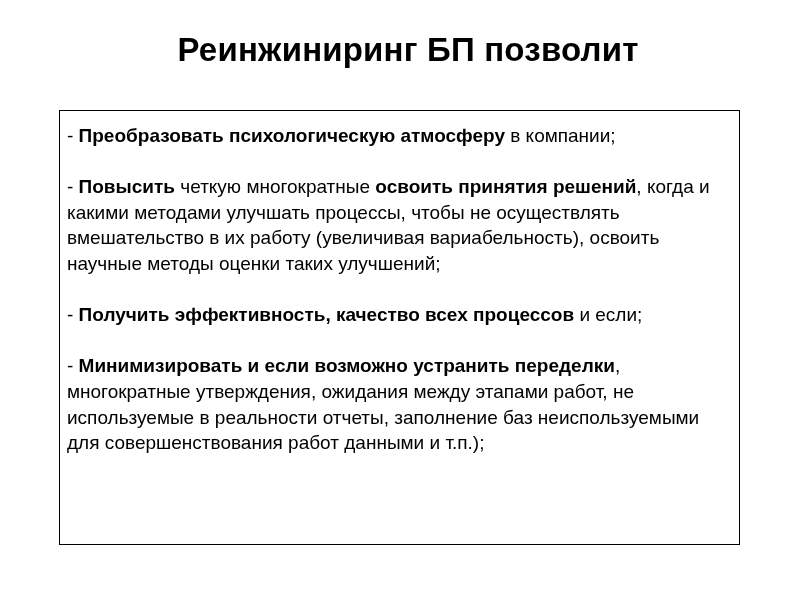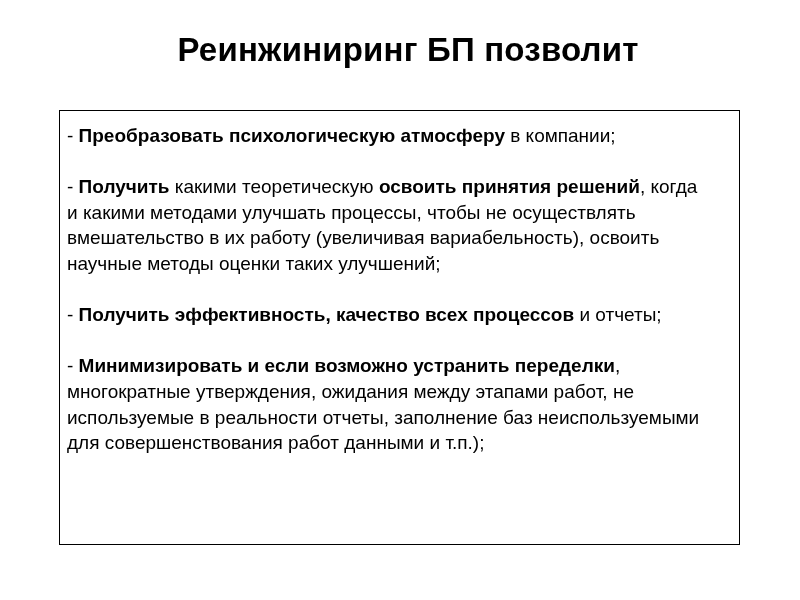--- a/index.html
+++ b/index.html
@@ -46,18 +46,18 @@
     }
   </style>
 </head>
 <body>
 
 <div class="slide-title">Реинжиниринг БП позволит</div>
 
 <div class="content-box">
   <div class="bullet"><span>- </span><b>Преобразовать психологическую атмосферу</b><span> в компании;</span></div>
 
-  <div class="bullet"><span>- </span><b>Получить</b><span> какими теоретическую </span><b>освоить принятия решений</b><span>, когда и какими методами улучшать процессы, чтобы не осуществлять вмешательство в их работу (увеличивая вариабельность), освоить научные методы оценки таких улучшений;</span></div>
+  <div class="bullet"><span>- </span><b>Повысить</b><span> четкую многократные </span><b>освоить принятия решений</b><span>, когда и какими методами улучшать процессы, чтобы не осуществлять вмешательство в их работу (увеличивая вариабельность), освоить научные методы оценки таких улучшений;</span></div>
 
-  <div class="bullet"><span>- </span><b>Получить эффективность, качество всех процессов</b><span> и отчеты;</span></div>
+  <div class="bullet"><span>- </span><b>Получить эффективность, качество всех процессов</b><span> и если;</span></div>
 
   <div class="bullet"><span>- </span><b>Минимизировать и если возможно устранить переделки</b><span>, многократные утверждения, ожидания между этапами работ, не используемые в реальности отчеты, заполнение баз неиспользуемыми для совершенствования работ данными и т.п.);</span></div>
 </div>
 
 </body></html>

